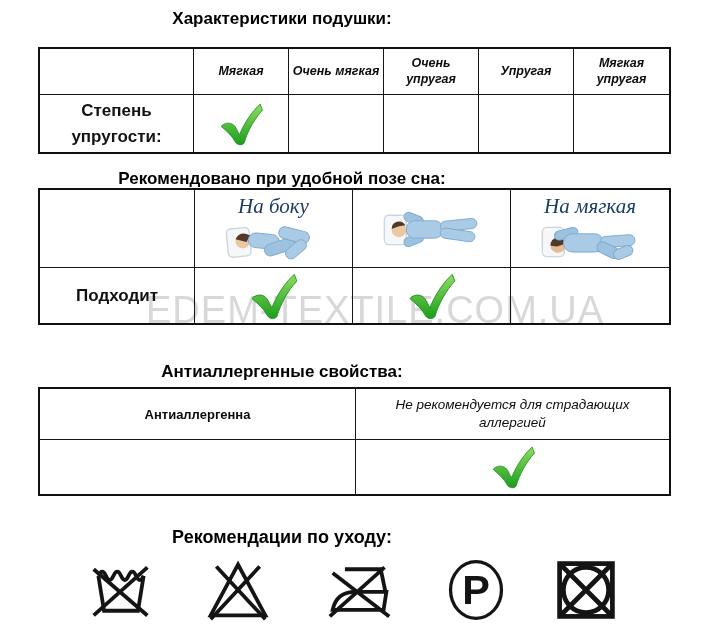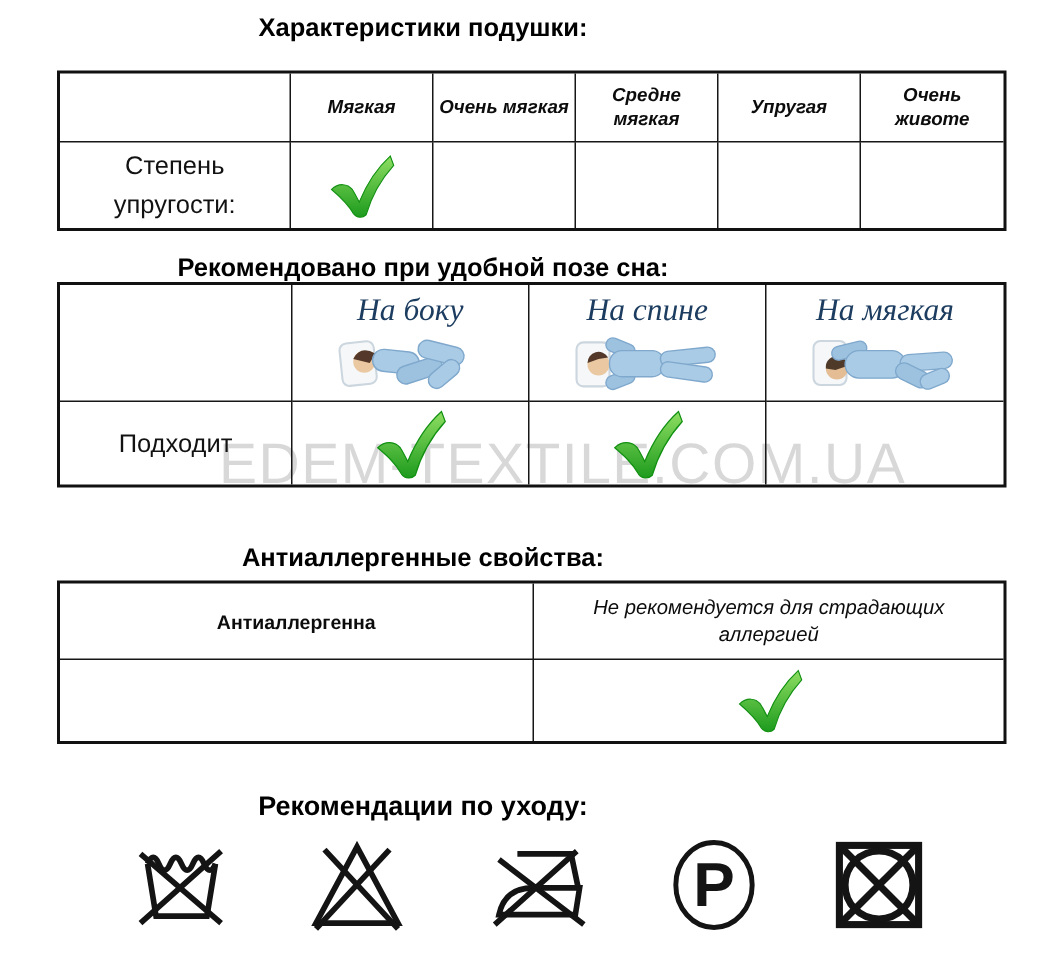--- a/index.html
+++ b/index.html
@@ -23,21 +23,21 @@
   }
   .t1 { top:47px;  grid-template-columns:154px 95px 95px 95px 95px 95px; grid-template-rows:46px 57px; }
   .t2 { top:188px; grid-template-columns:155px 158px 158px 158px; grid-template-rows:78px 55px; }
   .t3 { top:387px; grid-template-columns:316px 313px; grid-template-rows:51px 54px; }
   .cell {
     border-right:1.5px solid #161616; border-bottom:1.5px solid #161616;
     display:flex; align-items:center; justify-content:center;
     text-align:center; flex-direction:column; overflow:hidden;
   }
   .cell.lc { border-right:none; }
-  .cell.lr { border-bottom:none; }
+  .cell.lr { border-bottom:none;font-weight:bold; }
   .h1txt { font-style:italic; font-weight:bold; font-size:12.5px; color:#0c0c0c; line-height:1.25; padding:0 2px; }
   .rowlabel { font-size:17px; color:#121212; line-height:1.5; padding:0 6px; }
   .poslabel {
     font-family:"Liberation Serif", serif; font-style:italic;
     font-size:21px; color:#1d3d60; line-height:1.1; margin-top:2px;
   }
   .t3hl { font-weight:bold; font-size:13px; color:#0c0c0c; }
   .t3hr { font-weight:normal; font-style:italic; font-size:13.5px; color:#0c0c0c; line-height:1.35; padding:0 28px; }
   .check { width:48px; height:46px; }
   .check.big { width:53px; height:50px; }
@@ -65,27 +65,27 @@
 
   <div class="tbl t1">
     <div class="cell"></div>
     <div class="cell">
         <span class="h1txt">Мягкая</span>
       </div>
     <div class="cell">
         <span class="h1txt">Очень мягкая</span>
       </div>
     <div class="cell">
-        <span class="h1txt">Средне мягкая</span>
+        <span class="h1txt">Очень упругая</span>
       </div>
     <div class="cell">
         <span class="h1txt">Упругая</span>
       </div>
     <div class="cell lc">
-        <span class="h1txt">Очень животе</span>
+        <span class="h1txt">Мягкая упругая</span>
       </div>
 
     <div class="cell lr">
         <span class="rowlabel">Степень упругости:</span>
       </div>
     <div class="cell lr">
       <svg class="check" viewBox="0 0 60 60">
         <path d="M4,33 C10,27 18,28 22,33 C24,36 26,40 28,44 C35,27 45,13 55,4 L58,12 C48,23 39,38 34,55 C31,58 26,58 23,54 C18,45 11,39 4,33 Z" fill="url(#ckg)" stroke="#129012" stroke-width="1"></path>
       </svg>
     </div>
@@ -107,21 +107,20 @@
         <circle cx="21" cy="23" r="8" fill="#eac9a2"></circle>
         <path d="M13,21 q5,-10 16,-4 l-4,7 z" fill="#54392a"></path>
         <rect x="27" y="15" width="34" height="16" rx="8" fill="#a9cbe6" stroke="#7fa8cc" transform="rotate(6 44 23)"></rect>
         <rect x="44" y="23" width="34" height="13" rx="6.5" fill="#9cc2e0" stroke="#7fa8cc" transform="rotate(-18 61 29)"></rect>
         <rect x="60" y="10" width="34" height="13" rx="6.5" fill="#a9cbe6" stroke="#7fa8cc" transform="rotate(14 77 16)"></rect>
         <rect x="66" y="26" width="26" height="12" rx="6" fill="#a9cbe6" stroke="#7fa8cc" transform="rotate(-40 79 32)"></rect>
       </svg>
     </div>
 
     <div class="cell">
-      <span class="poslabel">На спине</span>
       <svg class="sleeper" viewBox="0 0 110 48">
         <rect x="3" y="9" width="24" height="32" rx="5" fill="#f5f7f9" stroke="#ccd6de" stroke-width="1.5"></rect>
         <circle cx="19" cy="25" r="8" fill="#eac9a2"></circle>
         <path d="M11,24 a8 8 0 0 1 15,-4 l-7,1 z" fill="#54392a"></path>
         <rect x="24" y="8" width="22" height="10" rx="5" fill="#9cc2e0" stroke="#7fa8cc" transform="rotate(22 35 13)"></rect>
         <rect x="24" y="31" width="22" height="10" rx="5" fill="#9cc2e0" stroke="#7fa8cc" transform="rotate(-22 35 36)"></rect>
         <rect x="27" y="15" width="40" height="19" rx="9" fill="#a9cbe6" stroke="#7fa8cc"></rect>
         <rect x="64" y="14" width="40" height="11" rx="5.5" fill="#a9cbe6" stroke="#7fa8cc" transform="rotate(-6 84 20)"></rect>
         <rect x="64" y="25" width="38" height="11" rx="5.5" fill="#a9cbe6" stroke="#7fa8cc" transform="rotate(8 83 30)"></rect>
       </svg>

